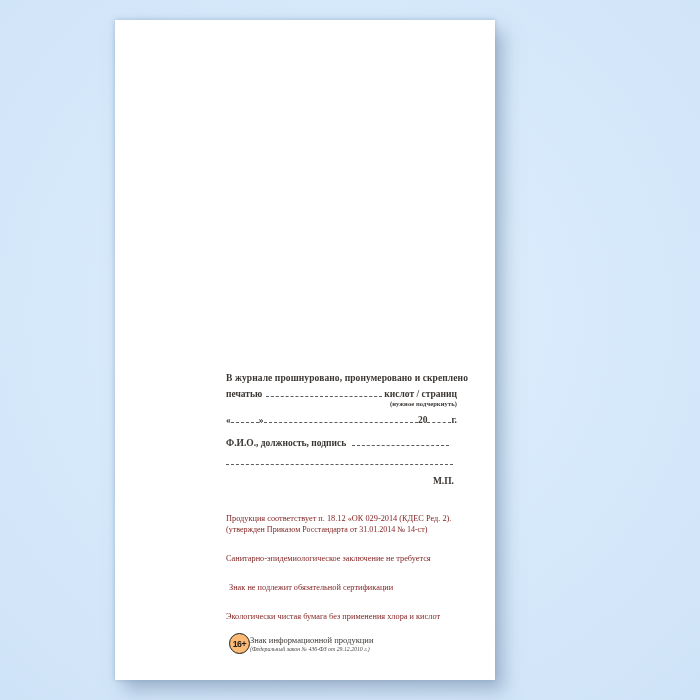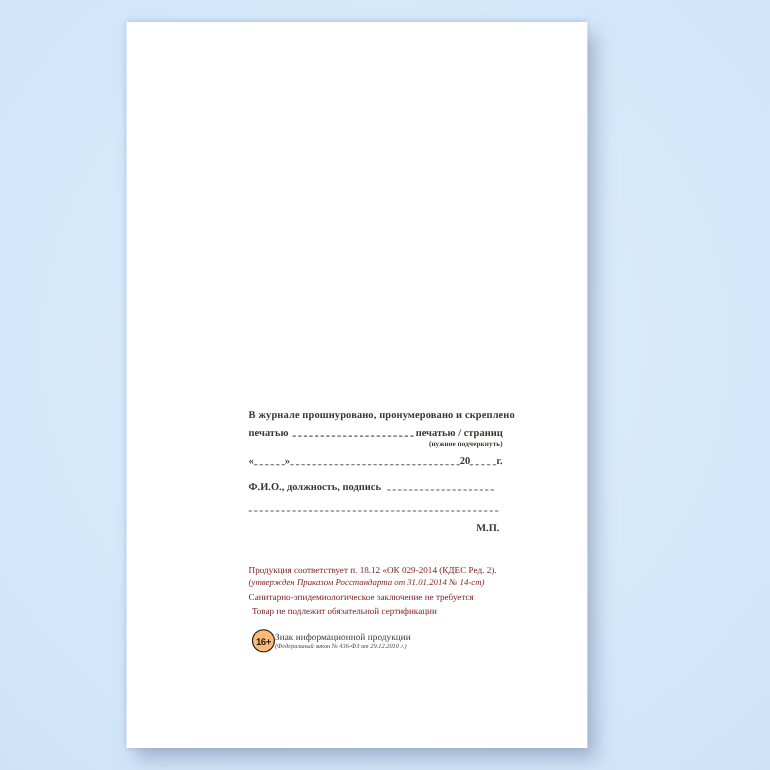--- a/index.html
+++ b/index.html
@@ -2,21 +2,21 @@
 <html><head>
 <meta charset="utf-8">
 <style>
   html, body { margin: 0; padding: 0; }
   body {
     width: 700px; height: 700px; position: relative; overflow: hidden;
     background: radial-gradient(circle at 50% 45%, #ddeffd 0%, #d6e9fb 55%, #cfe3f8 100%);
     font-family: "Liberation Serif", "DejaVu Serif", serif;
   }
   .paper {
-    position: absolute; left: 115px; top: 20px; width: 419px; height: 660px;
+    position: absolute; left: 115px; top: 20px; width: 380px; height: 660px;
     background: #ffffff;
     box-shadow: 0 0 5px rgba(125,150,180,0.55), 9px 11px 16px rgba(115,140,170,0.50);
   }
   .content {
     position: absolute; left: 111px; top: 353px; width: 231px;
     color: #3a3633;
   }
   
   .stitch-block { font-weight: bold; font-size: 9.5px; }
   .statement { letter-spacing: 0.1px; white-space: nowrap; }
@@ -33,22 +33,22 @@
   .date-row .w28 { width: 28px; }
   .date-row .w24 { width: 24px; }
   .sign-row { margin-top: 13px; text-align: center; }
   .sign-row .fill { margin-left: 6px; margin-right: 8px; }
   .blank-full { height: 2px; border-bottom: 1px dashed #5c5c5c; margin-top: 14px; margin-right: 4px; }
   .mp { text-align: right; margin-top: 11px; padding-right: 3px; font-weight: bold; font-size: 9.5px; }
   
   .product-block { margin-top: 28px; font-weight: normal; color: #7f1d1d; }
   .conf1 { font-size: 8.3px; white-space: nowrap; }
   .conf2 { font-size: 7.6px; margin-top: 2.6px; white-space: nowrap; letter-spacing: 0.1px; }
-  .conf3 { font-size: 8px; font-style: italic; margin-top: 2px; white-space: nowrap; }
-  .p-line { font-size: 8.3px; margin-top: 4px; white-space: nowrap; }
+  .conf3 { font-size: 8px; margin-top: 2px; white-space: nowrap; }
+  .p-line { font-size: 8.3px; margin-top: 20px; white-space: nowrap; }
   .p-line.indent { padding-left: 3px; }
   
   .age-row { display: flex; align-items: flex-start; margin-top: 12px; }
   .badge {
     width: 19px; height: 19px; margin-left: 3px; flex: 0 0 auto;
     border: 1.7px solid #1d1d1d; border-radius: 50%;
     display: flex; align-items: center; justify-content: center;
     font-family: "Liberation Sans", "DejaVu Sans", sans-serif;
     font-weight: bold; font-size: 8.8px; color: #1d1d1d; letter-spacing: -0.4px;
     background: #fdba74;
@@ -62,21 +62,21 @@
 
 <div class="paper">
   <div class="content">
 
     <div class="stitch-block">
       <div class="statement">В журнале прошнуровано, пронумеровано и скреплено</div>
 
       <div class="row seal-row">
         <span>печатью</span>
         <span class="fill grow"></span>
-        <span>печатью / страниц</span>
+        <span>кислот / страниц</span>
       </div>
 
       <div class="note">(нужное подчеркнуть)</div>
 
       <div class="row date-row">
         <span>«</span>
         <span class="fill w28"></span>
         <span>»</span>
         <span class="fill grow"></span>
         <span>20</span>
@@ -92,21 +92,22 @@
       <div class="blank-full"></div>
 
       <div class="mp">М.П.</div>
     </div>
 
     <div class="product-block">
       <div class="conf1">Продукция соответствует п. 18.12 «ОК 029-2014 (КДЕС Ред. 2).</div>
       <div class="conf3">(утвержден Приказом Росстандарта от 31.01.2014 № 14-ст)</div>
 
       <div class="p-line">Санитарно-эпидемиологическое заключение не требуется</div>
-      <div class="p-line indent">Товар не подлежит обязательной сертификации</div>
+      <div class="p-line indent">Знак не подлежит обязательной сертификации</div>
+      <div class="p-line">Экологически чистая бумага без применения хлора и кислот</div>
     </div>
 
     <div class="age-row">
       <div class="badge">16+</div>
       <div class="age-text">
         <div class="age-label">Знак информационной продукции</div>
         <div class="age-law">(Федеральный закон № 436-ФЗ от 29.12.2010 г.)</div>
       </div>
     </div>
 

